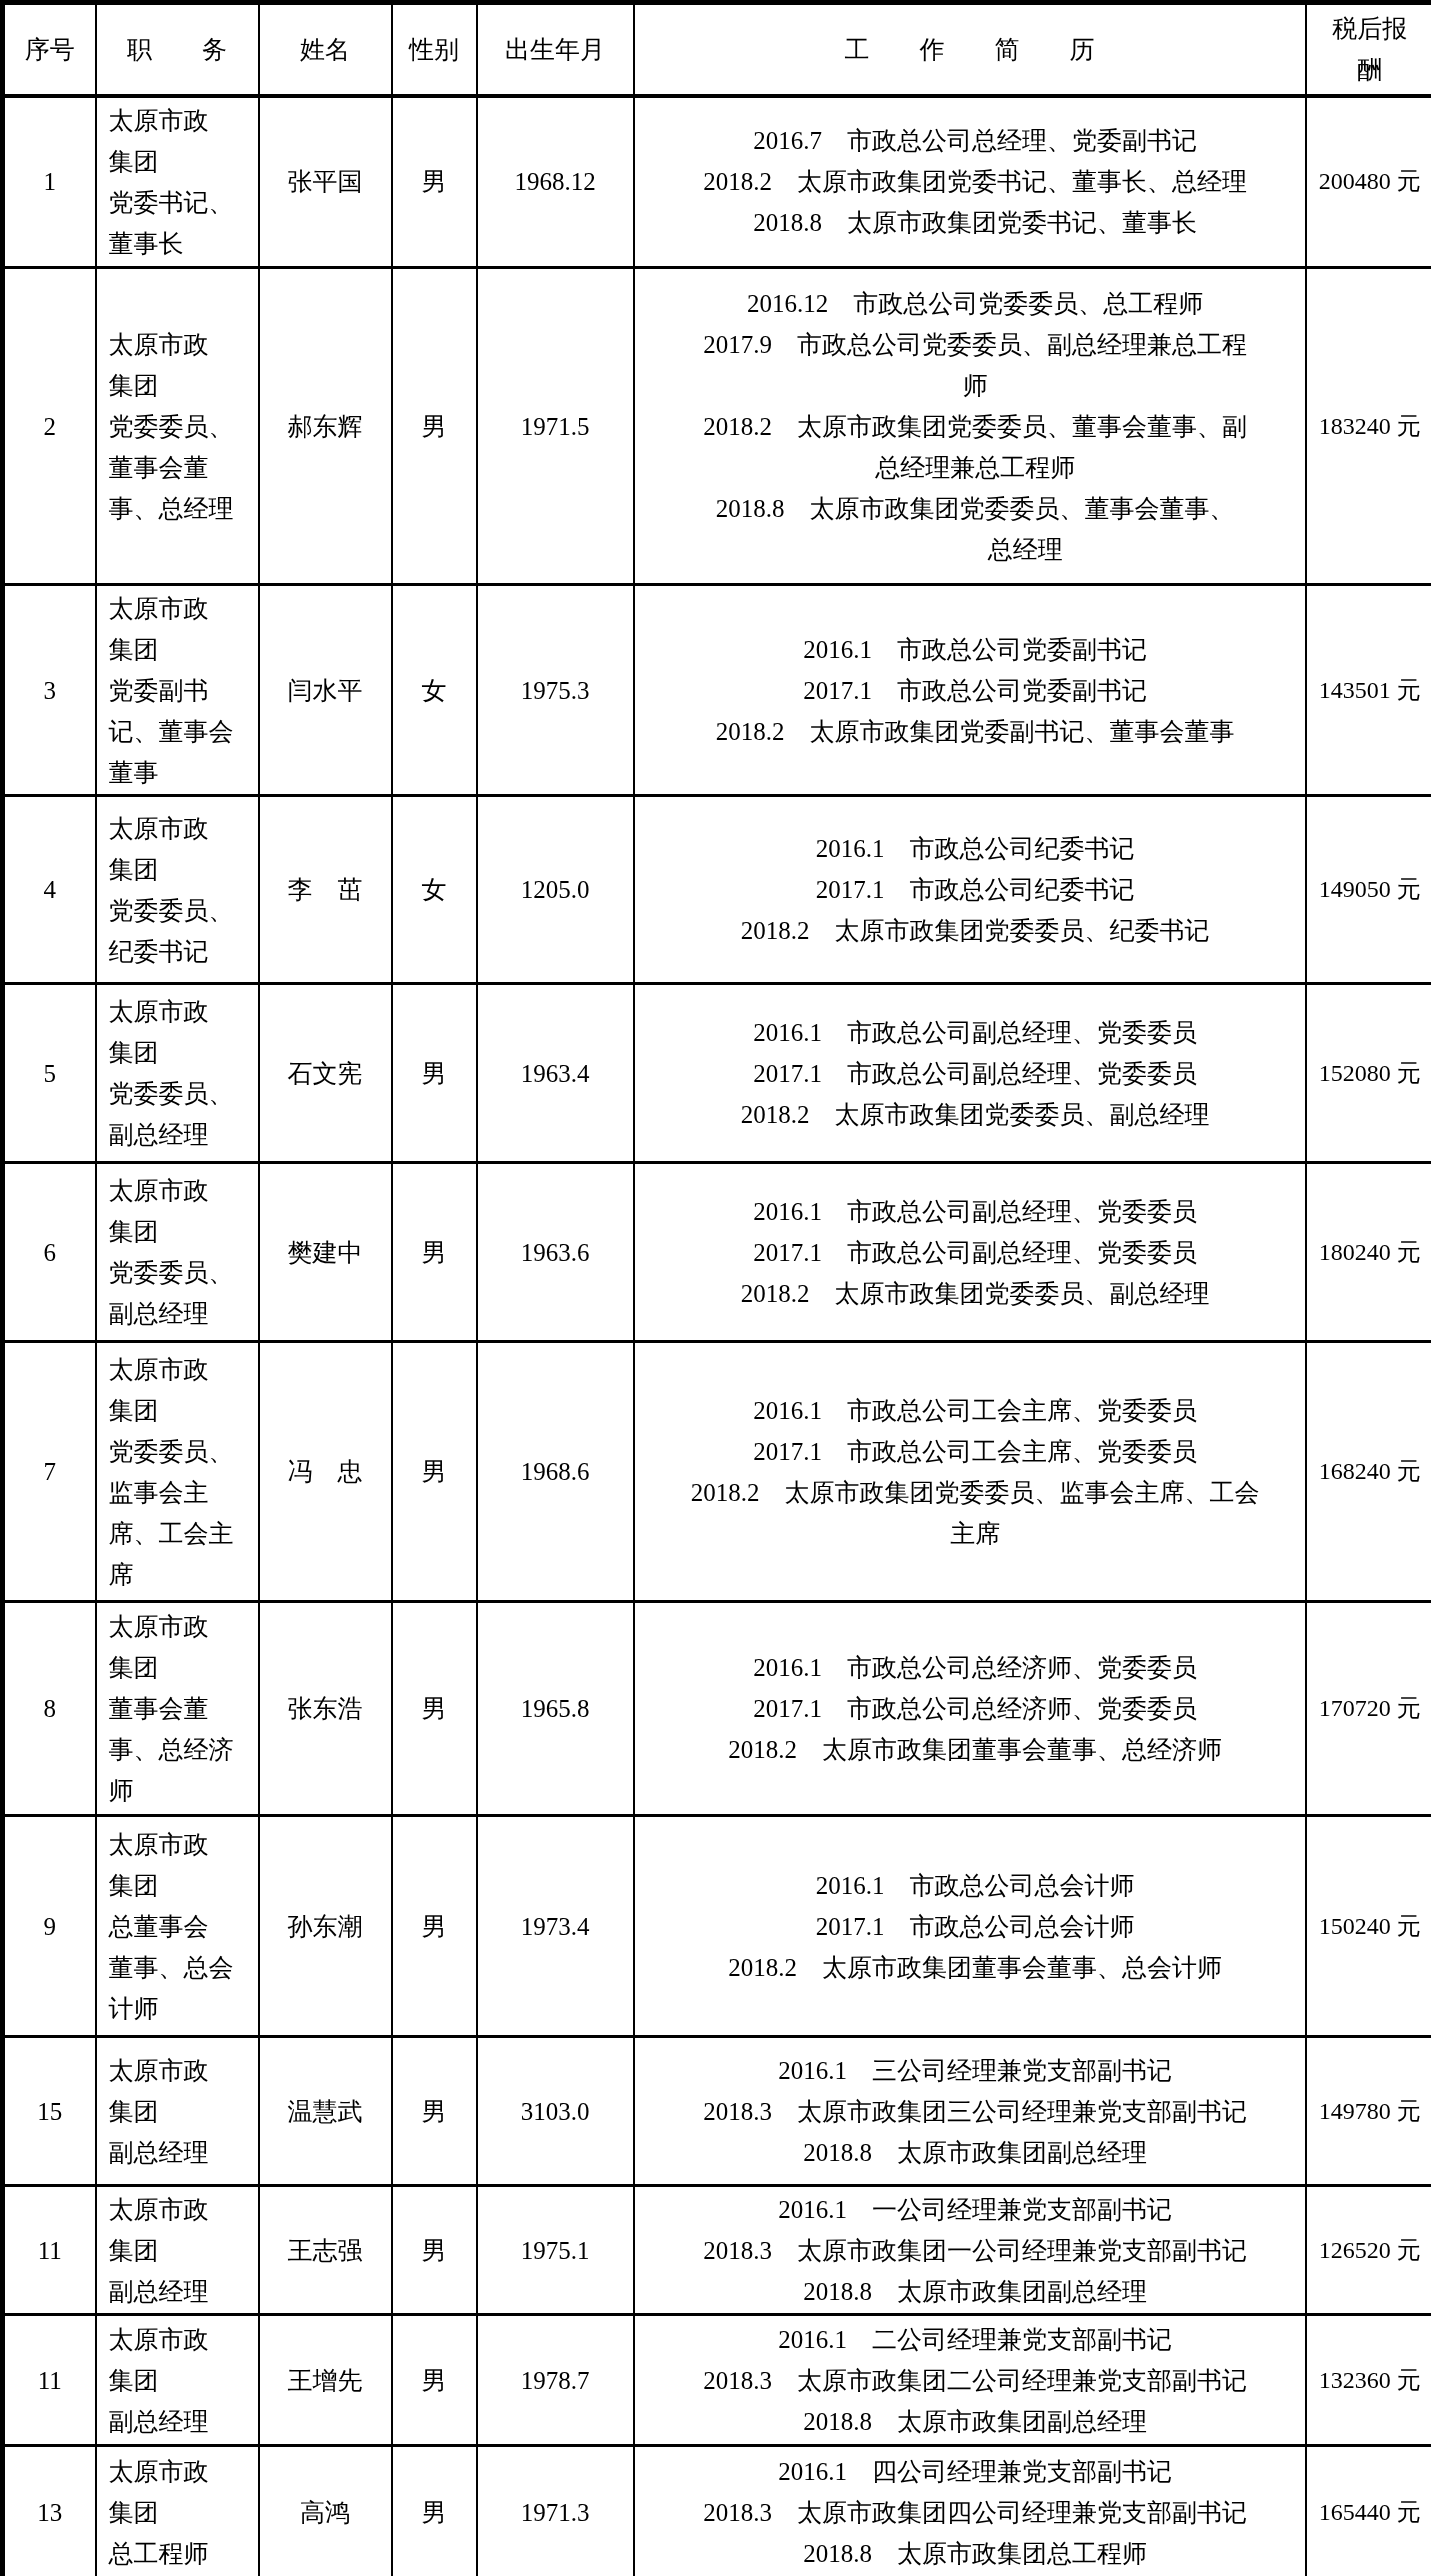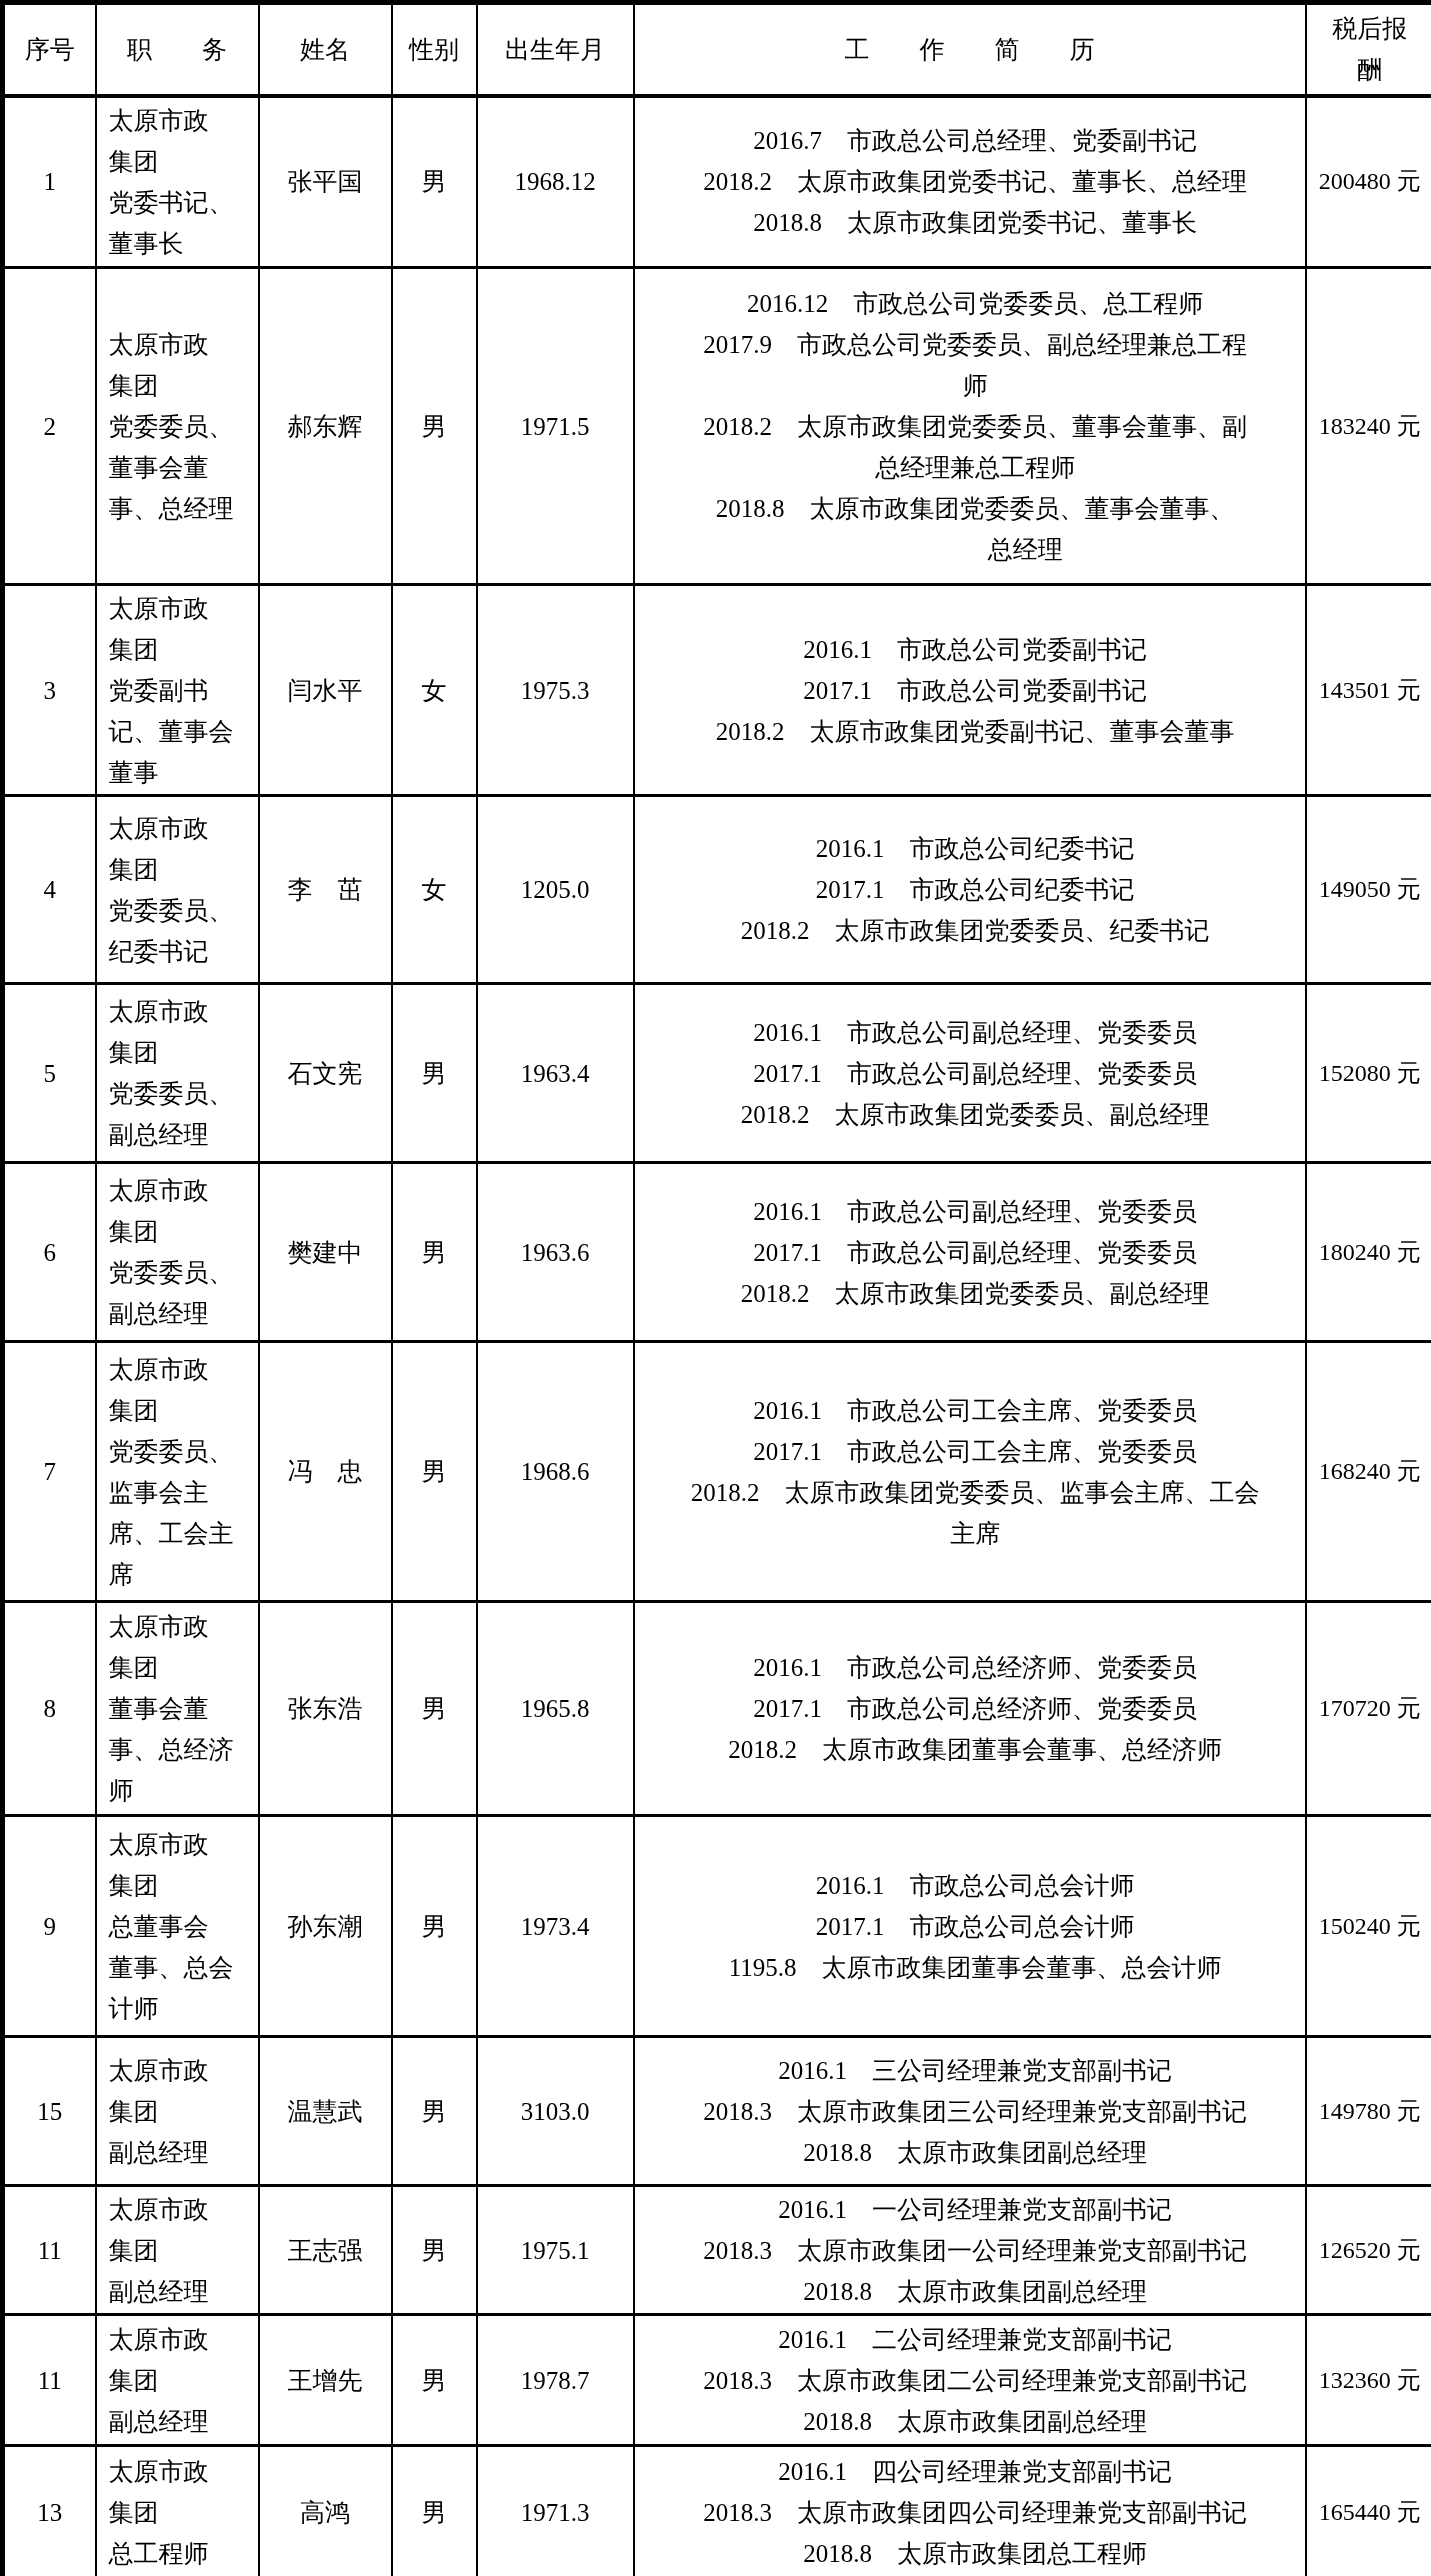--- a/index.html
+++ b/index.html
@@ -200,21 +200,21 @@
       <td class="pos">太原市政
 集团
 总董事会
 董事、总会
 计师</td>
       <td>孙东潮</td>
       <td>男</td>
       <td>1973.4</td>
       <td class="hist">2016.1　市政总公司总会计师
 2017.1　市政总公司总会计师
-1195.8　太原市政集团董事会董事、总会计师</td>
+2018.2　太原市政集团董事会董事、总会计师</td>
       <td class="salary">150240 元</td>
     </tr>
     <tr class="h-r10">
       <td>15</td>
       <td class="pos">太原市政
 集团
 副总经理</td>
       <td>温慧武</td>
       <td>男</td>
       <td>3103.0</td>

